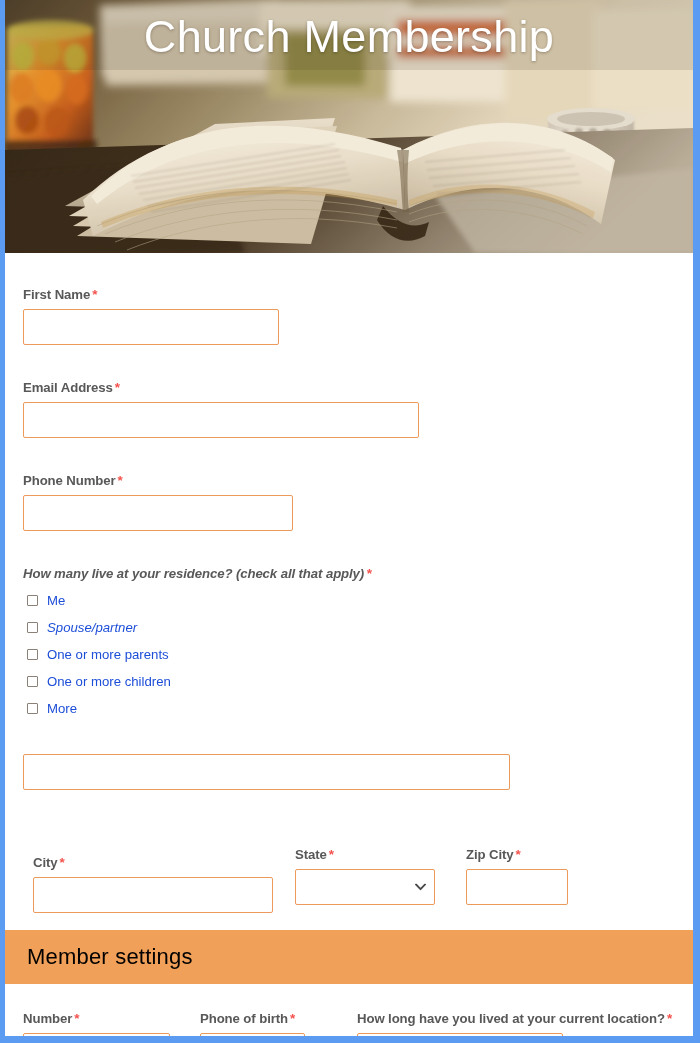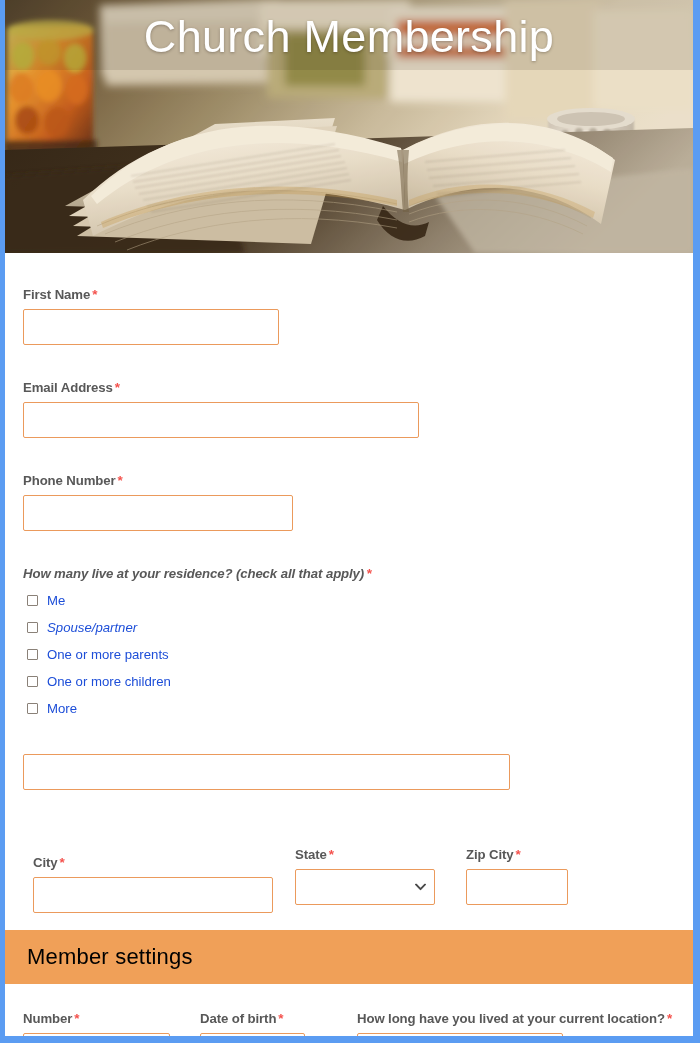--- a/index.html
+++ b/index.html
@@ -418,21 +418,21 @@
     <div class="section-banner" style="top:677px;">
       <span class="section-banner-title">Member settings</span>
     </div>
 
     <div class="abs" style="left:18px; top:758px;">
       <div class="field-label"><span>Number</span><span class="req">*</span></div>
       <input class="txt-input" type="text" style="width: 147px;" value="" placeholder="">
     </div>
 
     <div class="abs" style="left:195px; top:758px;">
-      <div class="field-label"><span>Date of birth</span><span class="req">*</span></div>
+      <div class="field-label"><span>Phone of birth</span><span class="req">*</span></div>
       <input class="txt-input" type="text" style="width: 105px;" value="" placeholder="">
     </div>
 
     <div class="abs" style="left:352px; top:758px;">
       <div class="field-label"><span>How long have you lived at your current location?</span><span class="req">*</span></div>
       <input class="txt-input" type="text" style="width: 206px;" value="" placeholder="">
     </div>
 
   </div>
 </div>

